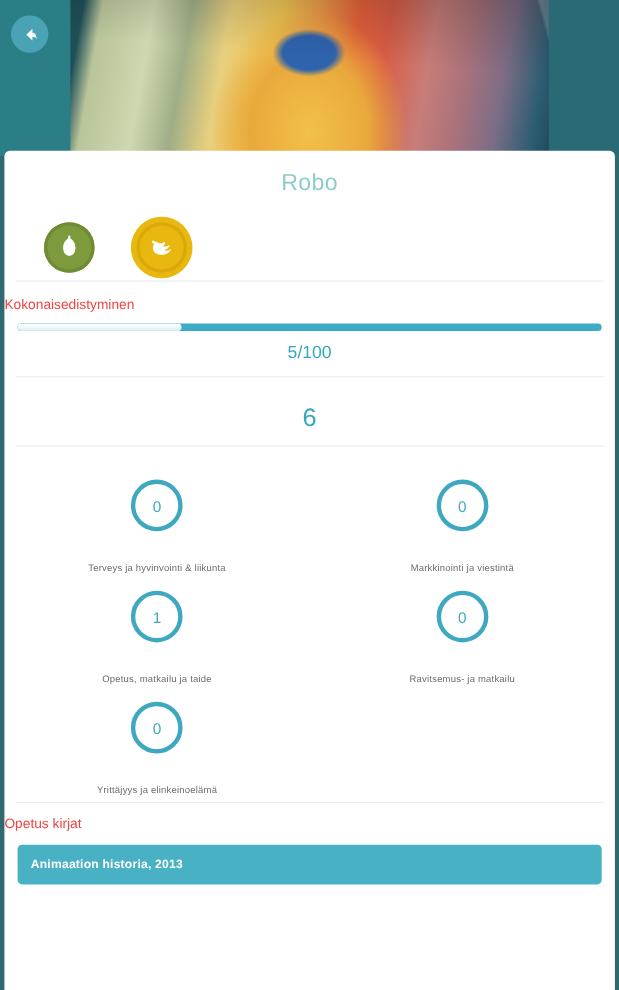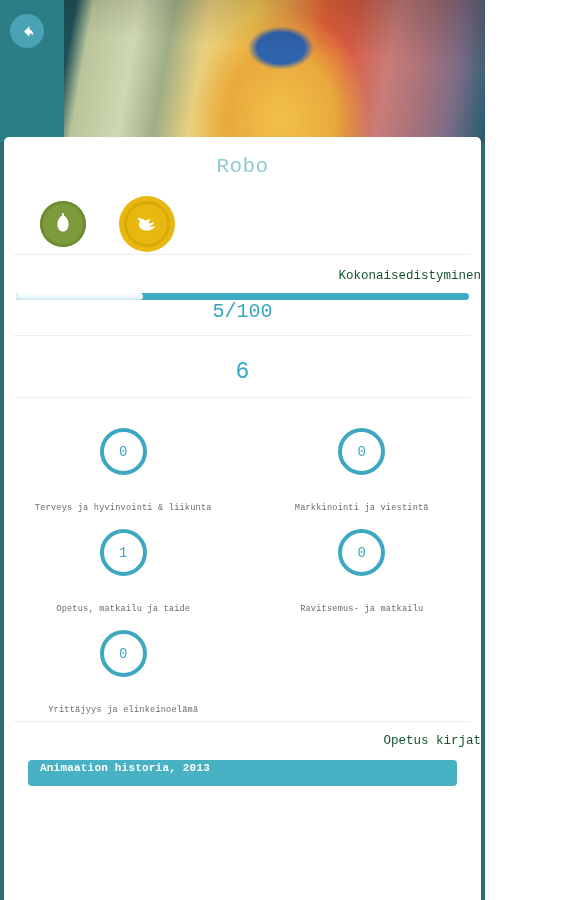--- a/index.html
+++ b/index.html
@@ -7,25 +7,24 @@
   html, body {
     width: 563px;
     height: 900px;
     overflow: hidden;
     font-family: "Liberation Sans", sans-serif;
     background: #ffffff;
   }
 
   .app {
     position: relative;
-    width: 485px;
+    width: 563px;
     height: 900px;
     background: #2f6a72;
     overflow: hidden;
-    font-family: Liberation Mono, monospace;
   }
 
   
   .hero {
     position: absolute;
     top: 0; left: 0;
     width: 563px;
     height: 142px;
     overflow: hidden;
     background: #2b7d86;
@@ -158,23 +157,23 @@
 
   .divider {
     height: 1px;
     background: #ececec;
     margin: 0 10px;
   }
 
   
   .section { padding: 14px 0 12px; }
   .section-label {
-    text-align: right;
+    text-align: left;
     font-size: 12.5px;
-    color: #14532d;
+    color: #ef4444;
     font-weight: 400;
   }
 
   .progress-wrap {
     margin: 10px 12px 0;
     position: relative;
     height: 7px;
     border-radius: 4px;
     background: #3dabc4;
     overflow: hidden;
@@ -182,23 +181,24 @@
   .progress-fill {
     position: absolute;
     top: 0; left: 0; bottom: 0;
     width: 28%;
     background: linear-gradient(180deg,#ffffff 0%, #eef8fa 55%, #cfe9ef 100%);
     border-radius: 4px;
   }
 
   .big-value {
     text-align: center;
-    font-size: 20px;
+    font-size: 16px;
     color: #35a7bf;
     font-weight: 400;
+    margin-top: 11px;
   }
   .big-value.single { font-size: 23px; margin-top: 9px; }
 
   
   .career-section { padding: 14px 0 6px; }
   .career-grid {
     display: grid;
     grid-template-columns: 1fr 1fr;
     row-gap: 16px;
     margin-top: 16px;
@@ -226,24 +226,24 @@
     font-size: 8.6px;
     color: #6b6b6b;
     text-align: center;
     letter-spacing: 0.2px;
   }
   .career-cell.full { grid-column: 1 / 2; }
 
   
   .books-section { padding: 12px 0 0; }
   .book-card {
-    margin: 12px 24px 0;
+    margin: 12px 12px 0;
     background: #48b2c4;
     border-radius: 4px;
-    padding: 2px 12px 12px;
+    padding: 12px 12px 12px;
     cursor: pointer;
   }
   .book-title {
     color: #ffffff;
     font-size: 11px;
     font-weight: bold;
     letter-spacing: 0.2px;
   }
   .book-author {
     color: #e8f7fa;

